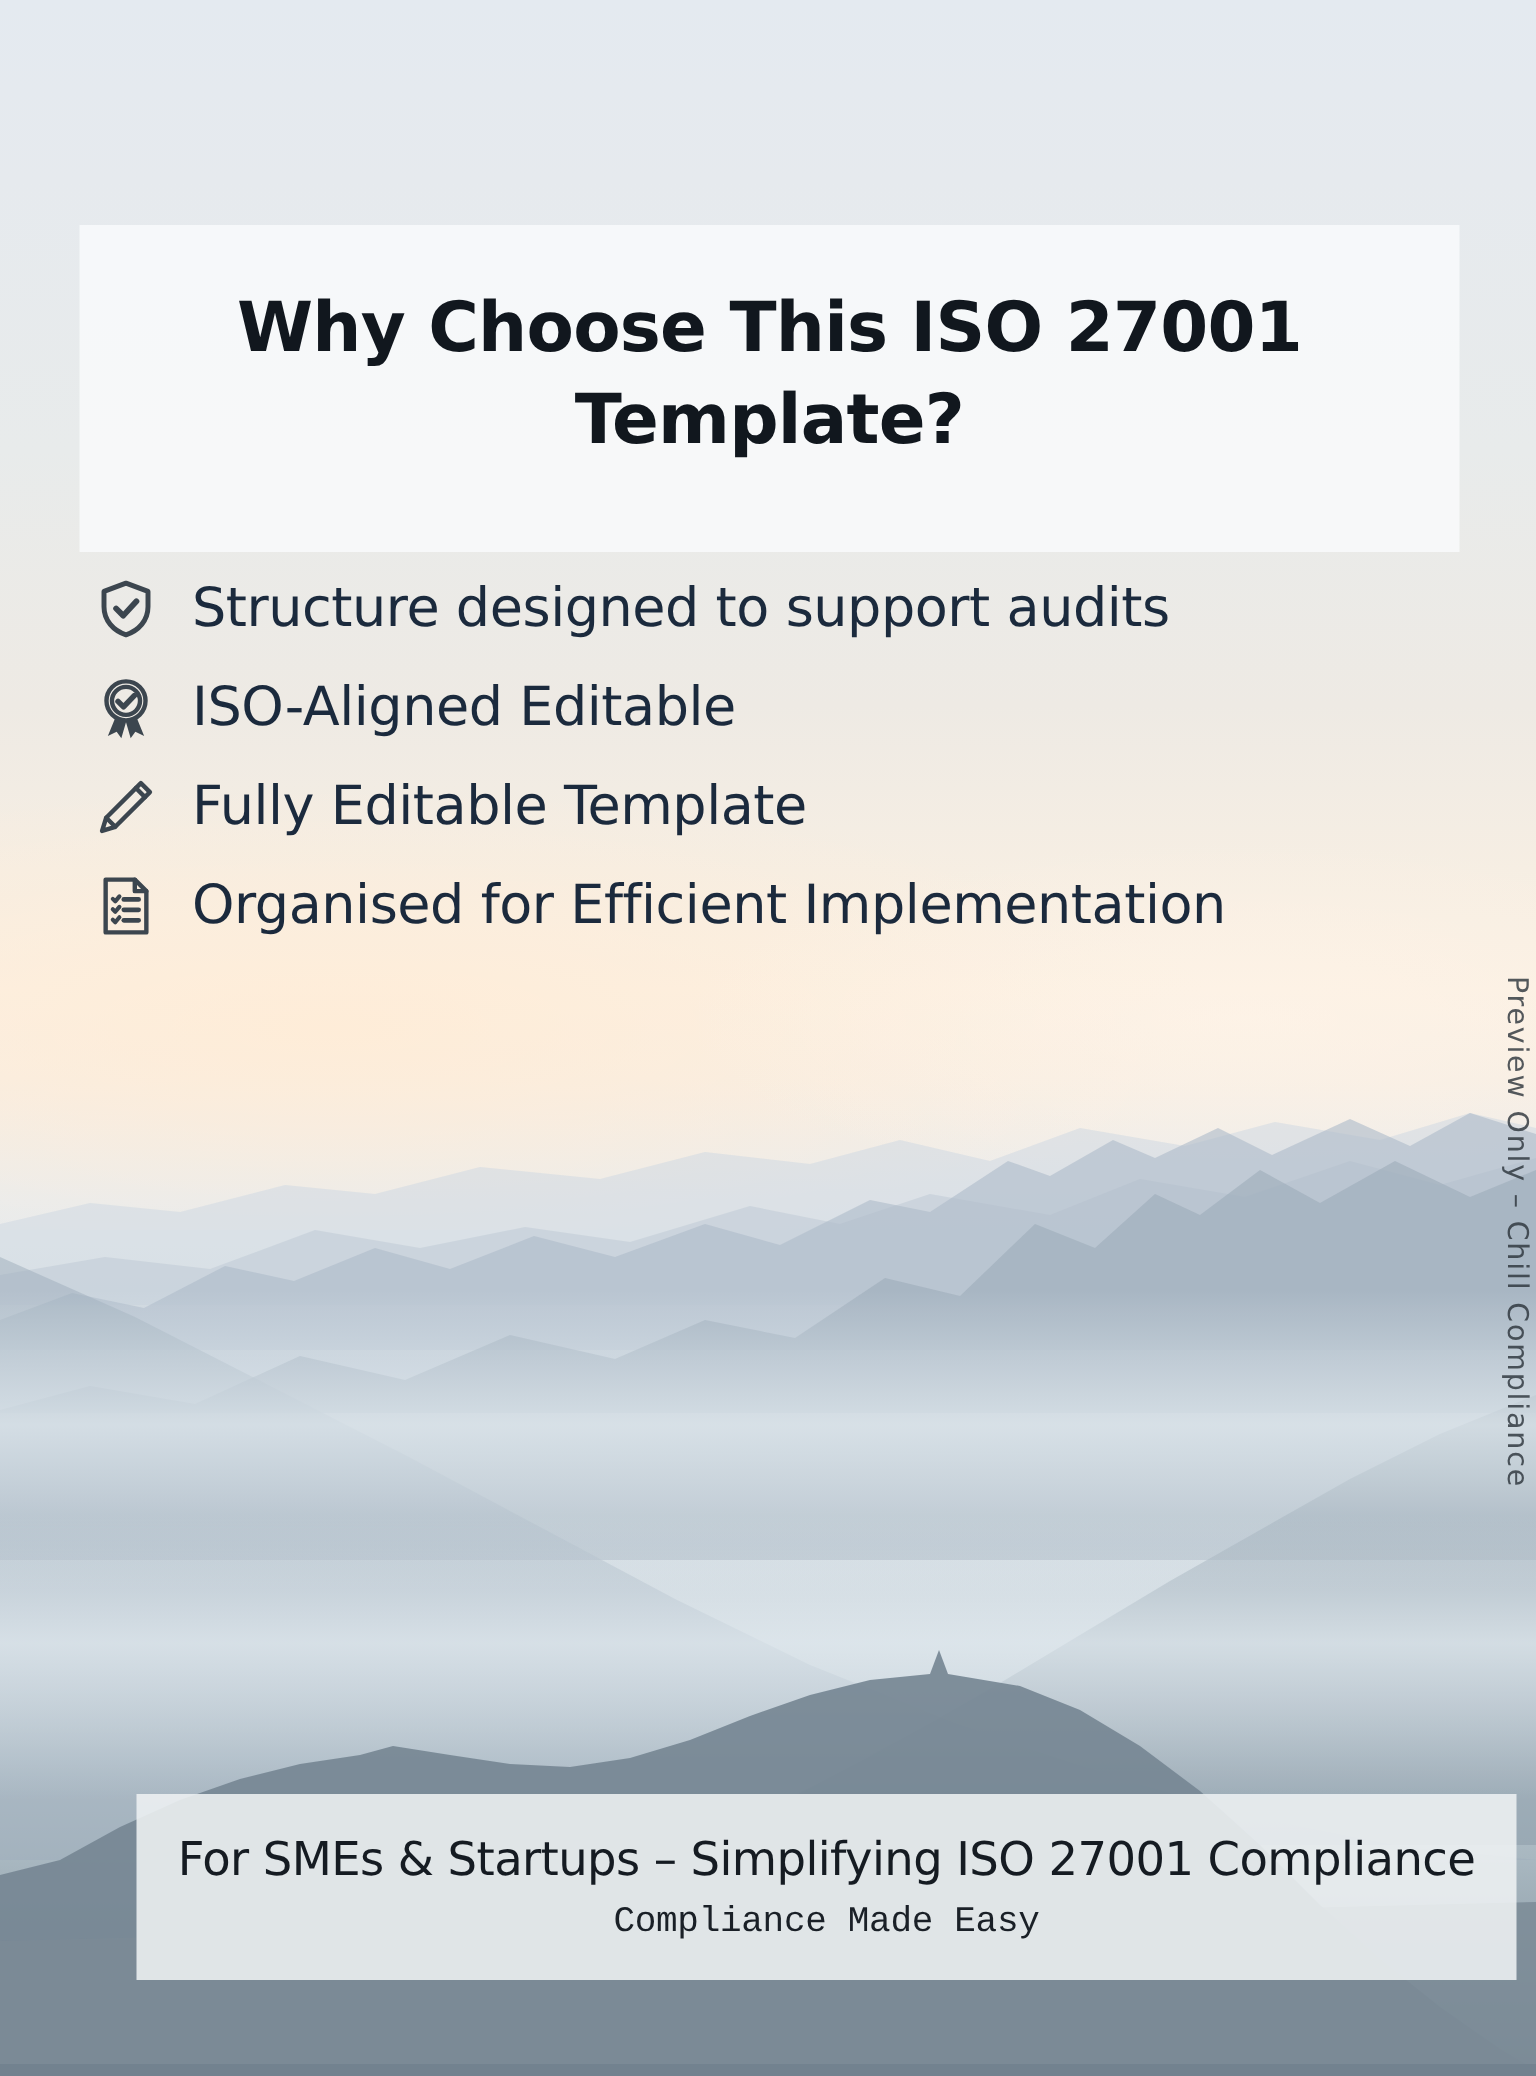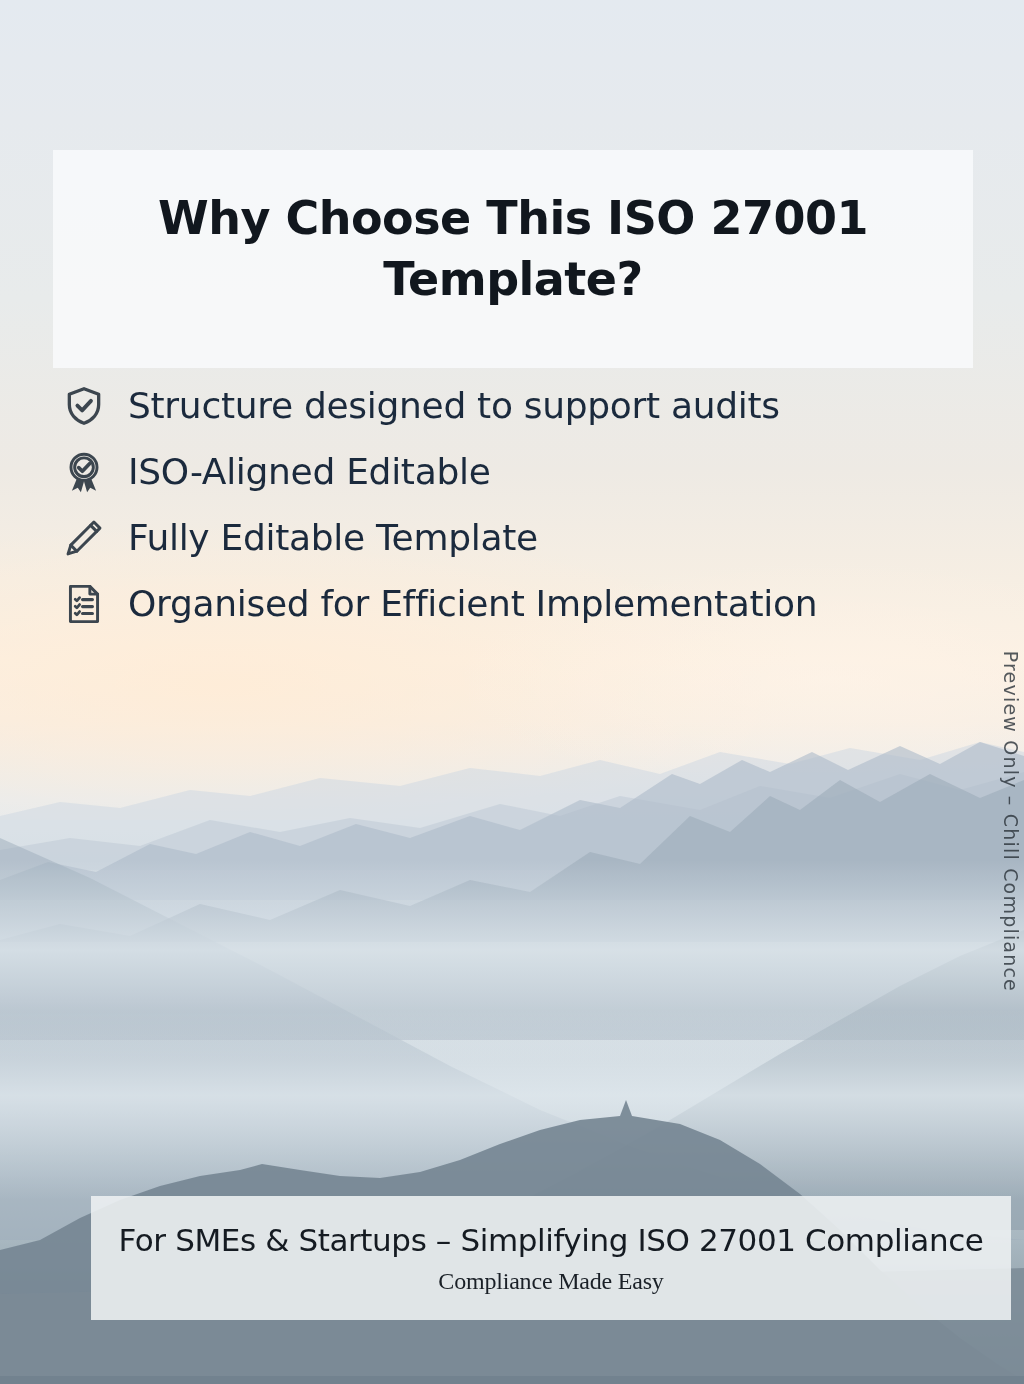--- a/index.html
+++ b/index.html
@@ -89,21 +89,21 @@
   #footer-panel {
     position:absolute; left:55px; top:1196px; width:920px; height:124px;
     background:rgba(238,241,243,.88);
     display:flex; flex-direction:column; align-items:center; justify-content:center;margin-left:36px;
   }
   #footer-panel .fmain {
     font-family:"DejaVu Sans", sans-serif;
     font-size:31px; color:#151b22; letter-spacing:-0.4px; white-space:nowrap;
   }
   #footer-panel .fsub {
-    font-family:Liberation Serif, serif;
+    font-family:Liberation Mono, monospace;
     font-size:24px; color:#1a2027; margin-top:10px; letter-spacing:-0.2px;
   }
 
   
   #watermark {
     position:absolute; right:2px; top:992px;
     transform:rotate(90deg); transform-origin:right top;
     font-family:"DejaVu Sans", sans-serif;
     font-size:19px; letter-spacing:1.2px;
     color:#2a3239; opacity:.80; white-space:nowrap;

